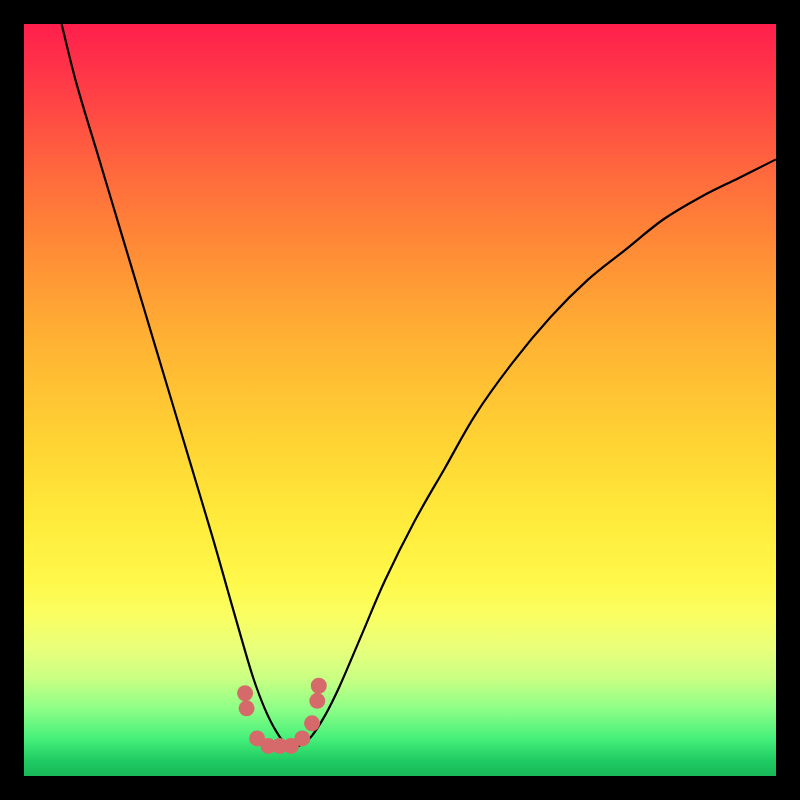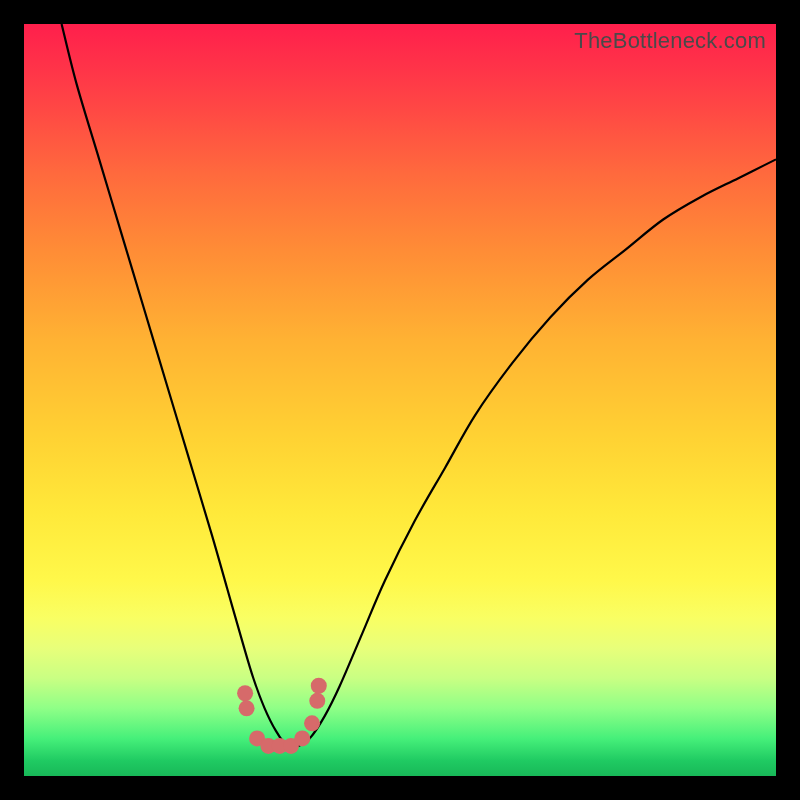--- a/index.html
+++ b/index.html
@@ -61,21 +61,20 @@
     width: 752px;
     height: 752px;
     overflow: visible;
   }
 </style>
 </head>
 <body>
 
 <div class="frame">
   <div class="plot">
-    <div class="watermark">TheBottleneck.com</div>
     <svg class="overlay" viewBox="0 0 752 752" preserveAspectRatio="none">
       <g id="chart-layer">
           <path d="M 37.60 0.00 C 40.11 10.03, 46.37 37.60, 52.64 60.16 C 58.91 82.72, 67.68 110.29, 75.20 135.36 C 82.72 160.43, 90.24 185.49, 97.76 210.56 C 105.28 235.63, 112.80 260.69, 120.32 285.76 C 127.84 310.83, 135.36 335.89, 142.88 360.96 C 150.40 386.03, 157.92 411.09, 165.44 436.16 C 172.96 461.23, 181.73 490.05, 188.00 511.36 C 194.27 532.67, 198.03 546.45, 203.04 564.00 C 208.05 581.55, 213.69 601.60, 218.08 616.64 C 222.47 631.68, 225.60 642.96, 229.36 654.24 C 233.12 665.52, 236.88 675.55, 240.64 684.32 C 244.40 693.09, 248.16 700.61, 251.92 706.88 C 255.68 713.15, 259.44 719.41, 263.20 721.92 C 266.96 724.43, 270.72 723.17, 274.48 721.92 C 278.24 720.67, 281.37 719.41, 285.76 714.40 C 290.15 709.39, 295.79 700.61, 300.80 691.84 C 305.81 683.07, 309.57 675.55, 315.84 661.76 C 322.11 647.97, 330.88 626.67, 338.40 609.12 C 345.92 591.57, 352.19 575.28, 360.96 556.48 C 369.73 537.68, 381.01 515.12, 391.04 496.32 C 401.07 477.52, 411.09 461.23, 421.12 443.68 C 431.15 426.13, 439.92 408.59, 451.20 391.04 C 462.48 373.49, 476.27 354.69, 488.80 338.40 C 501.33 322.11, 513.87 307.07, 526.40 293.28 C 538.93 279.49, 551.47 266.96, 564.00 255.68 C 576.53 244.40, 589.07 235.63, 601.60 225.60 C 614.13 215.57, 626.67 204.29, 639.20 195.52 C 651.73 186.75, 664.27 179.85, 676.80 172.96 C 689.33 166.07, 701.87 160.43, 714.40 154.16 C 726.93 147.89, 745.73 138.49, 752.00 135.36 " fill="none" stroke="#000000" stroke-width="2.2"></path>
           <circle cx="221.09" cy="669.28" r="8" fill="#d66a6a"></circle>
           <circle cx="222.59" cy="684.32" r="8" fill="#d66a6a"></circle>
           <circle cx="233.12" cy="714.40" r="8" fill="#d66a6a"></circle>
           <circle cx="244.40" cy="721.92" r="8" fill="#d66a6a"></circle>
           <circle cx="255.68" cy="721.92" r="8" fill="#d66a6a"></circle>
           <circle cx="266.96" cy="721.92" r="8" fill="#d66a6a"></circle>
           <circle cx="278.24" cy="714.40" r="8" fill="#d66a6a"></circle>

